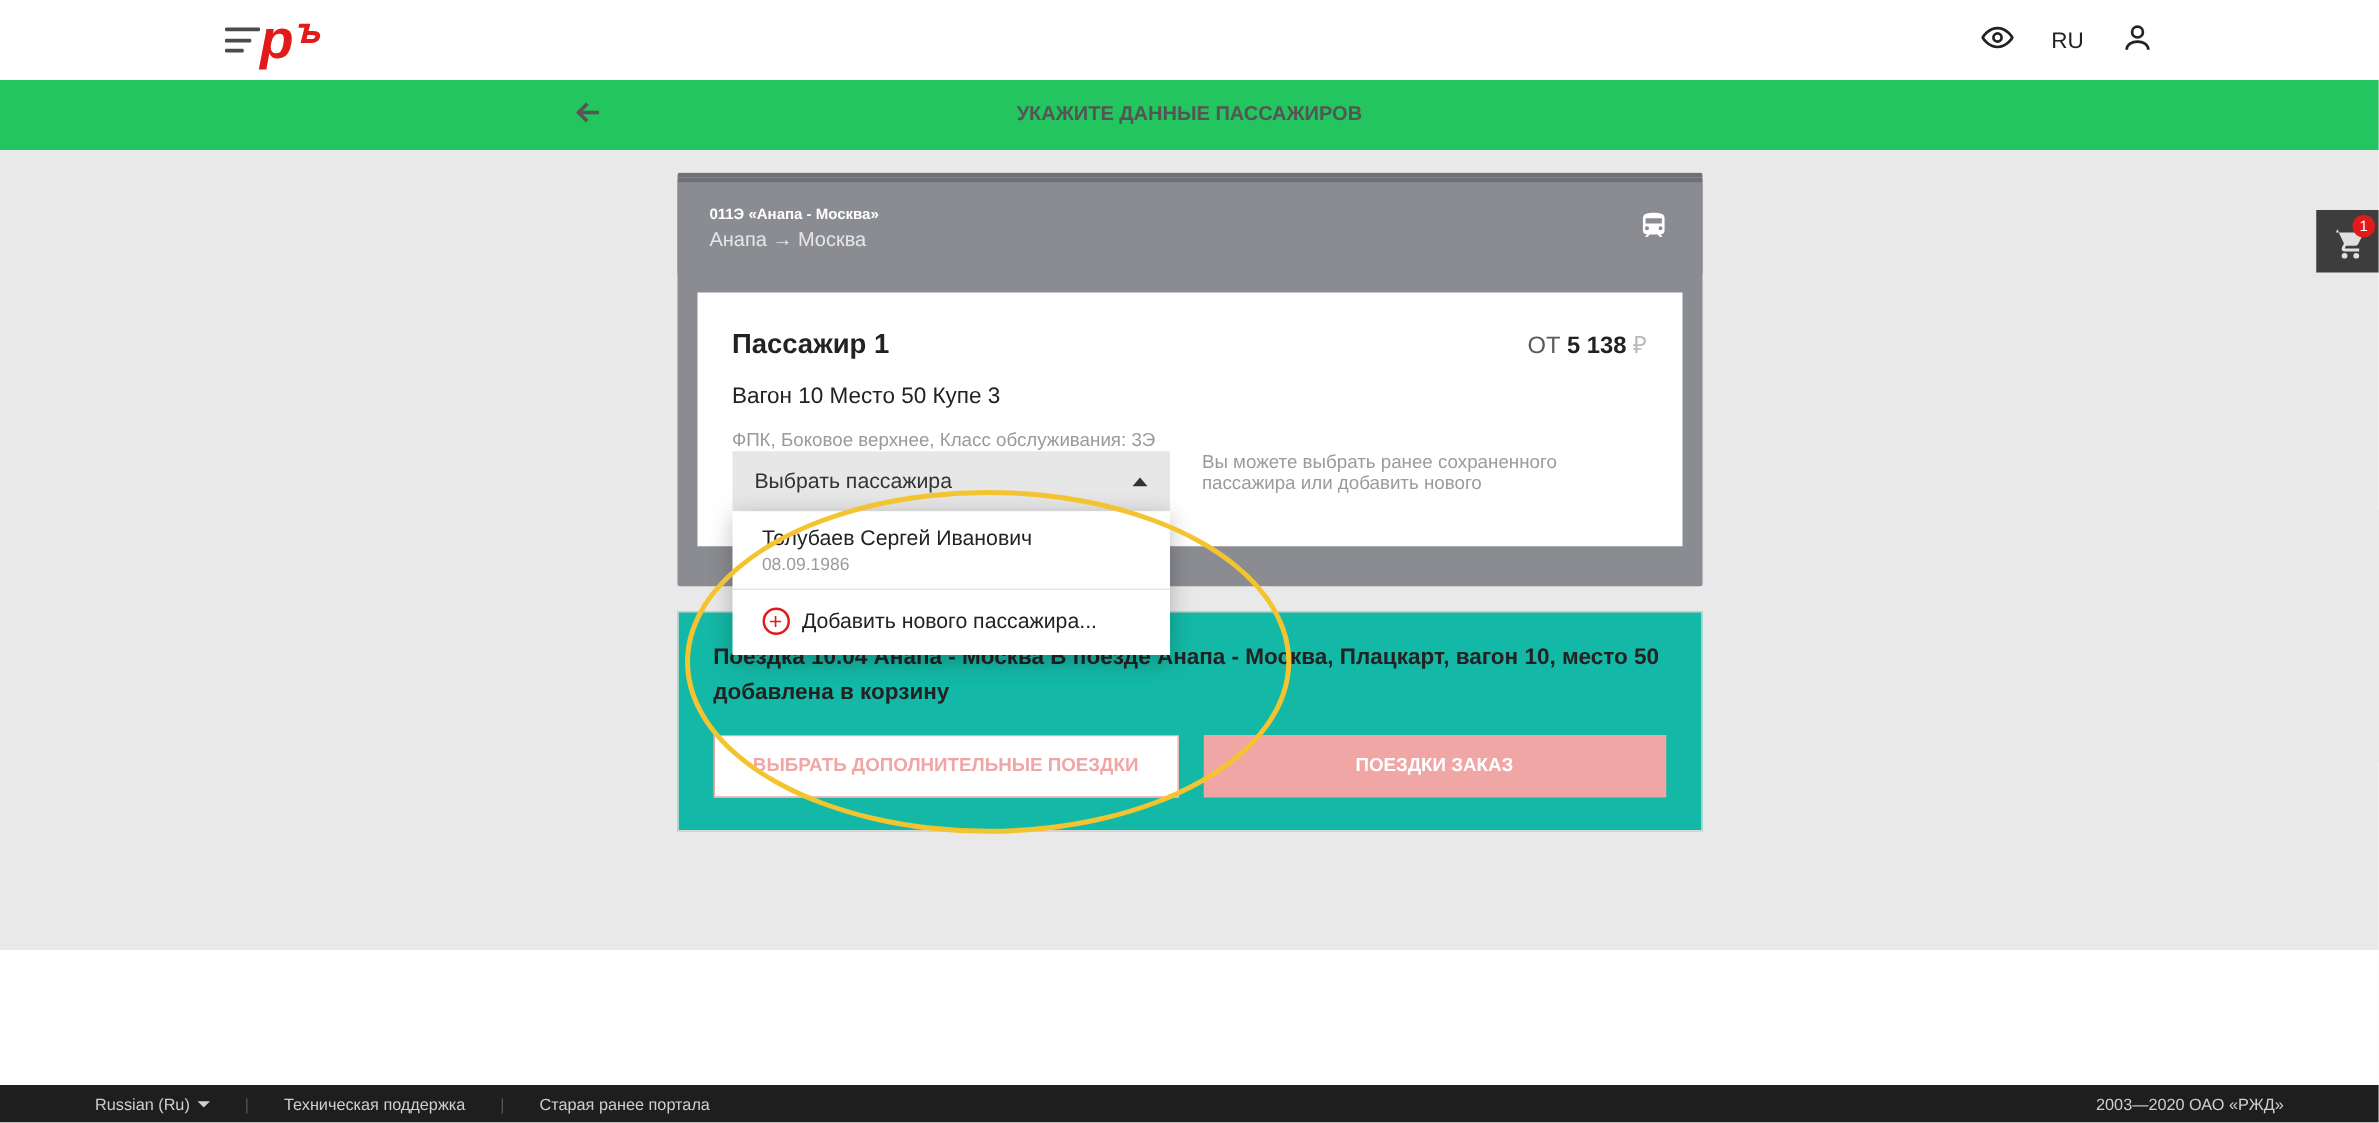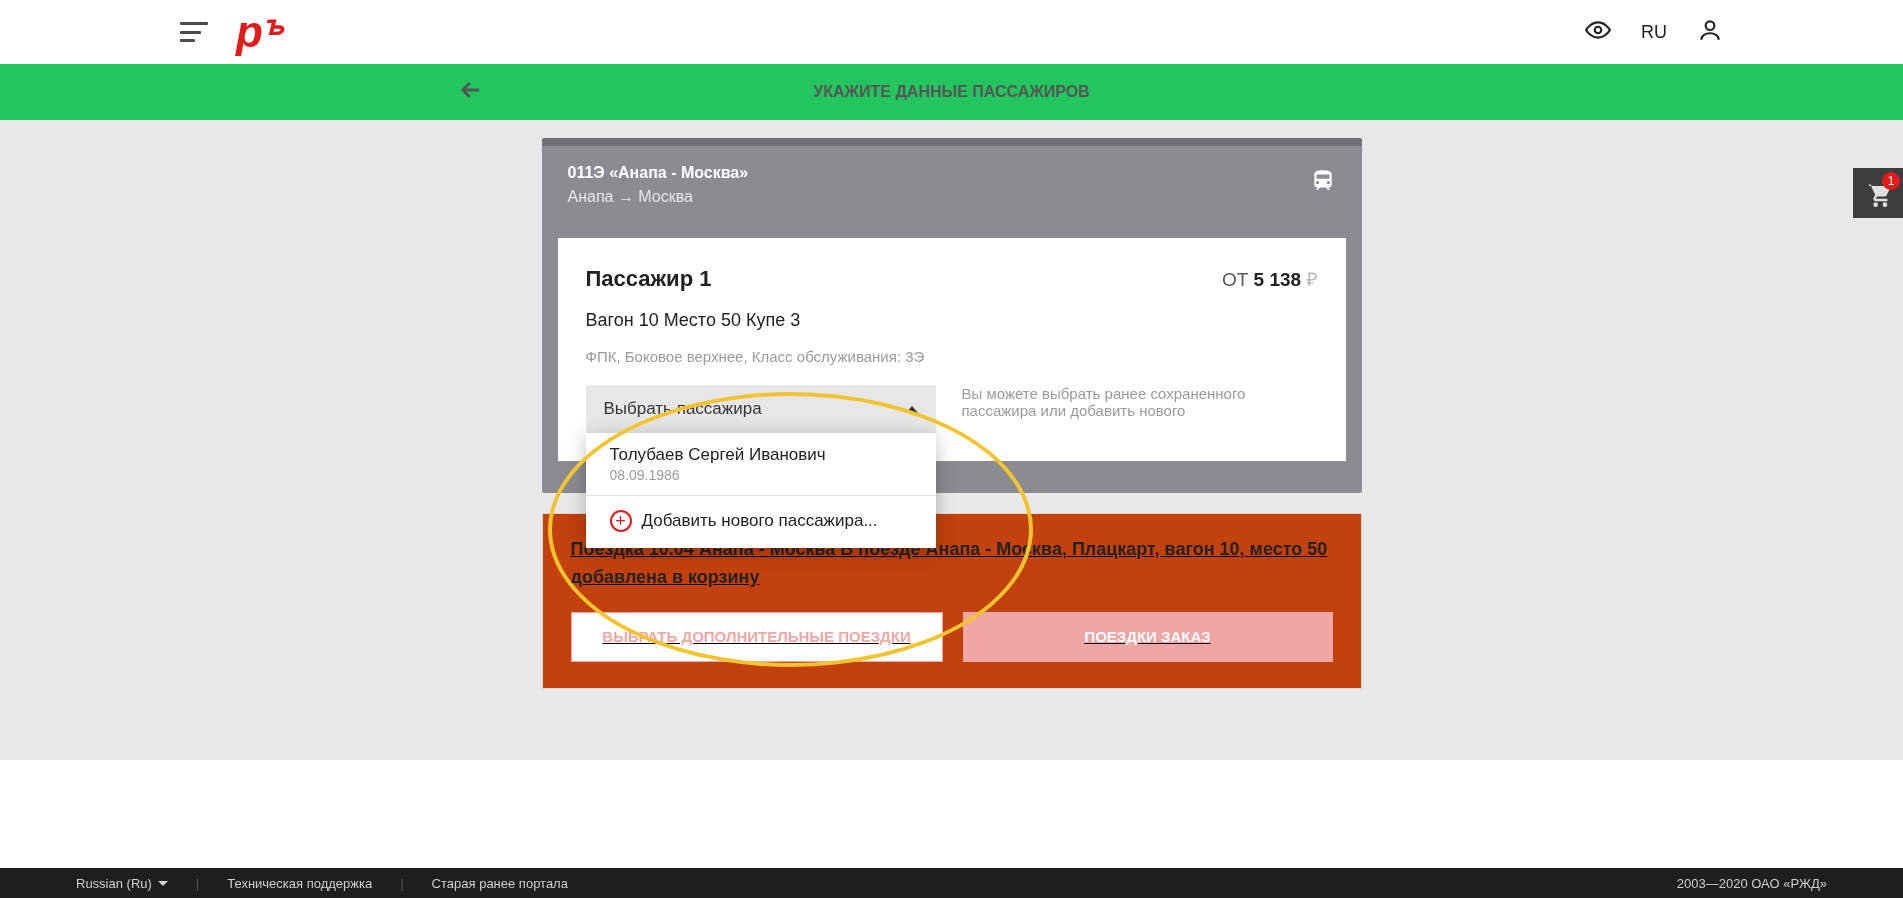--- a/index.html
+++ b/index.html
@@ -1,53 +1,53 @@
 <!DOCTYPE html>
 <html><head>
 <meta charset="utf-8">
 <style>
   * { box-sizing: border-box; margin: 0; padding: 0; font-family: Arial, Helvetica, sans-serif; }
   body { background: #fff; width: 1903px; height: 898px; overflow: hidden; position: relative; }
   .topbar { height: 64px; background: #fff; display: flex; align-items: center; padding: 0 180px; justify-content: space-between; }
-  .topbar-left { display: flex; align-items: center; gap: 28px; }
+  .topbar-left { display: flex; align-items: center; }
   .hamburger { width: 28px; height: 20px; display: flex; flex-direction: column; justify-content: space-between; cursor: pointer; }
   .hamburger span { display:block; height: 3px; background: #4b4b4b; border-radius:1px; }
   .hamburger span:nth-child(2){ width:75%; }
   .hamburger span:nth-child(3){ width:55%; }
   .logo { font-family: Arial, sans-serif; font-weight: 900; font-style: italic; font-size: 44px; color: #e21a1a; letter-spacing:-2px; line-height:1; }
   .topbar-right { display: flex; align-items: center; gap: 30px; font-size: 18px; color:#222;}
   .icon-svg { width:26px; height:26px; }
   .subheader { height: 56px; background: #22c55e; display:flex; align-items:center; justify-content:center; position:relative; color:#555; font-weight:700; font-size:16px; }
   .back-arrow { position:absolute; left:457px; cursor:pointer; }
   .content-area { background:#e9e9e9; padding: 18px 0 40px 0; min-height: 640px; display:flex; justify-content:center; }
   .panel-wrap { width: 820px; display:flex; flex-direction:column; gap:20px; }
   .train-card { background:#8a8c92; border-top:4px solid #6f7177; padding:18px 26px; color:#fff; display:flex; justify-content:space-between; align-items:flex-start; border-radius:2px; }
-  .train-title { font-size:16px; font-weight:700; }
+  .train-title { font-size:12px; font-weight:700; }
   .train-route { font-size:16px; margin-top:6px; color:#e7e7e7; }
   .passenger-card { background:#fff; margin: -4px 16px 0 16px; margin-top:14px; padding: 28px; position:relative; }
   .train-card-container{ background:#8a8c92; border-top:4px solid #6f7177; border-radius:2px;}
   .passenger-head { display:flex; justify-content:space-between; align-items:baseline; }
   .passenger-head h2 { font-size:22px; font-weight:700; color:#222; }
   .price { font-size:19px; color:#222;}
   .price .ot { color:#5a5a5a; }
   .price .rub { color:#b9b9b9; }
   .seat-line { margin-top:18px; font-size:18px; color:#222; }
   .class-line { margin-top:17px; font-size:15px; color:#9a9a9a; }
-  .select-row { display:flex; margin-top:20px; gap:26px; align-items:flex-start; }
+  .select-row { display:flex; gap:26px; align-items:flex-start; }
   .select-box { width: 350px; position:relative; }
   .select-header { background:#e7e7e7; height:48px; display:flex; align-items:center; justify-content:space-between; padding:0 18px; font-size:17px; color:#333; cursor:pointer;}
   .caret-up { width:0; height:0; border-left:6px solid transparent; border-right:6px solid transparent; border-bottom:7px solid #333;}
   .dropdown { position:absolute; left:0; top:48px; width:350px; background:#fff; box-shadow:0 4px 18px rgba(0,0,0,.25); z-index:20; }
   .dropdown-item { padding: 12px 24px; font-size:17px; color:#222; cursor:pointer;}
   .dropdown-item small { display:block; color:#9b9b9b; font-size:14px; margin-top:2px;}
   .dropdown-item.add { display:flex; align-items:center; gap:10px; color:#222; padding-top:14px; padding-bottom:16px; }
   .plus-circle { width:22px; height:22px; border:2px solid #e21a1a; border-radius:50%; display:flex; align-items:center; justify-content:center; color:#e21a1a; font-size:18px; line-height:1;}
   .dropdown hr { border:none; border-top:1px solid #e3e3e3; }
   .select-hint { color:#9b9b9b; font-size:15px; max-width:330px; }
-  .cart-panel { background:#c2410c; border:1px solid #d9d9d9; padding: 22px 28px 26px 28px; text-decoration: underline; }
+  .cart-panel { background:#14b8a6; border:1px solid #d9d9d9; padding: 22px 28px 26px 28px; }
   .cart-text { font-size:18px; font-weight:700; line-height:1.55; color:#222; }
   .btn-row { display:flex; gap:20px; margin-top:20px;}
   .btn { flex:1; height:50px; display:flex; align-items:center; justify-content:center; font-size:15px; font-weight:700; border:none; cursor:pointer;}
   .btn-outline { background:#fff; color:#f1a6a6; border:1px solid #f1a6a6; }
   .btn-primary { background:#f1a6a6; color:#fff; }
   .floating-cart { position:absolute; right:0; top:168px; width:50px; height:50px; background:#3d3d3d; display:flex; align-items:center; justify-content:center; cursor:pointer; }
   .floating-cart svg { fill:#e0e0e0; }
   .badge { position:absolute; top:4px; right:3px; background:#e21a1a; width:18px; height:18px; border-radius:50%; color:#fff; font-size:12px; display:flex; align-items:center; justify-content:center;}
   .highlight-ellipse { position:absolute; border:4px solid #f4c430; border-radius:50%; pointer-events:none; z-index:30; }
   .footer { position:absolute; bottom:0; left:0; width:100%; height:30px; background:#1e1e1e; color:#cfcfcf; display:flex; align-items:center; justify-content:space-between; padding:0 76px; font-size:13px;}

